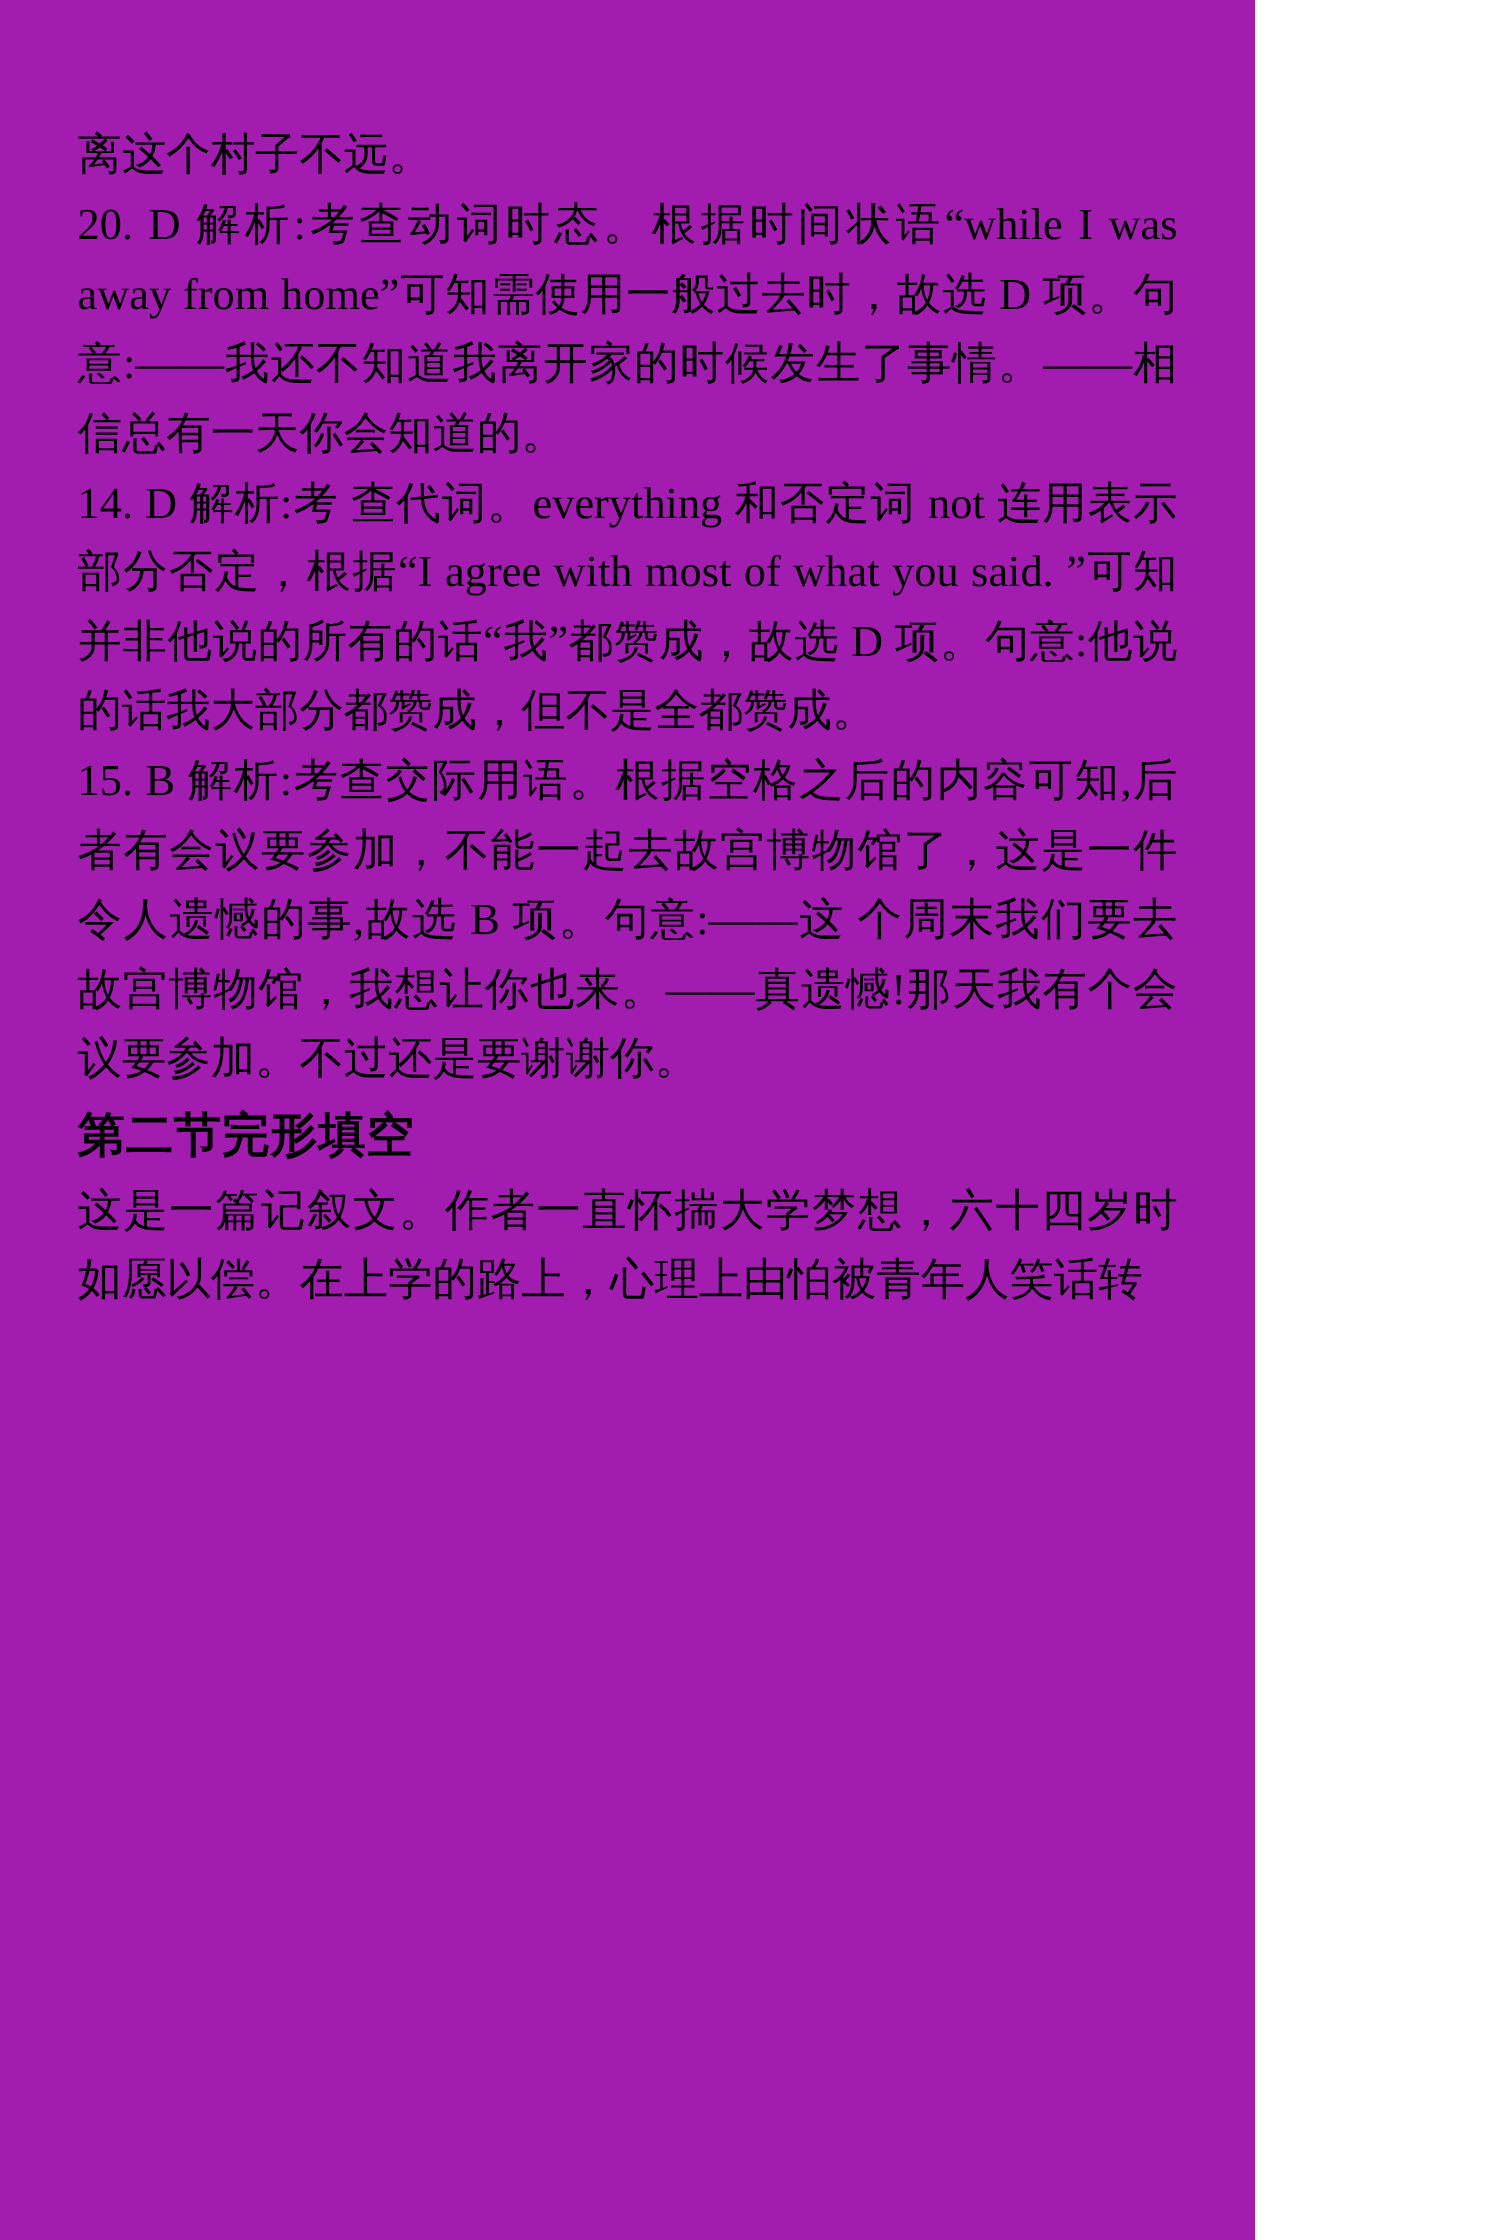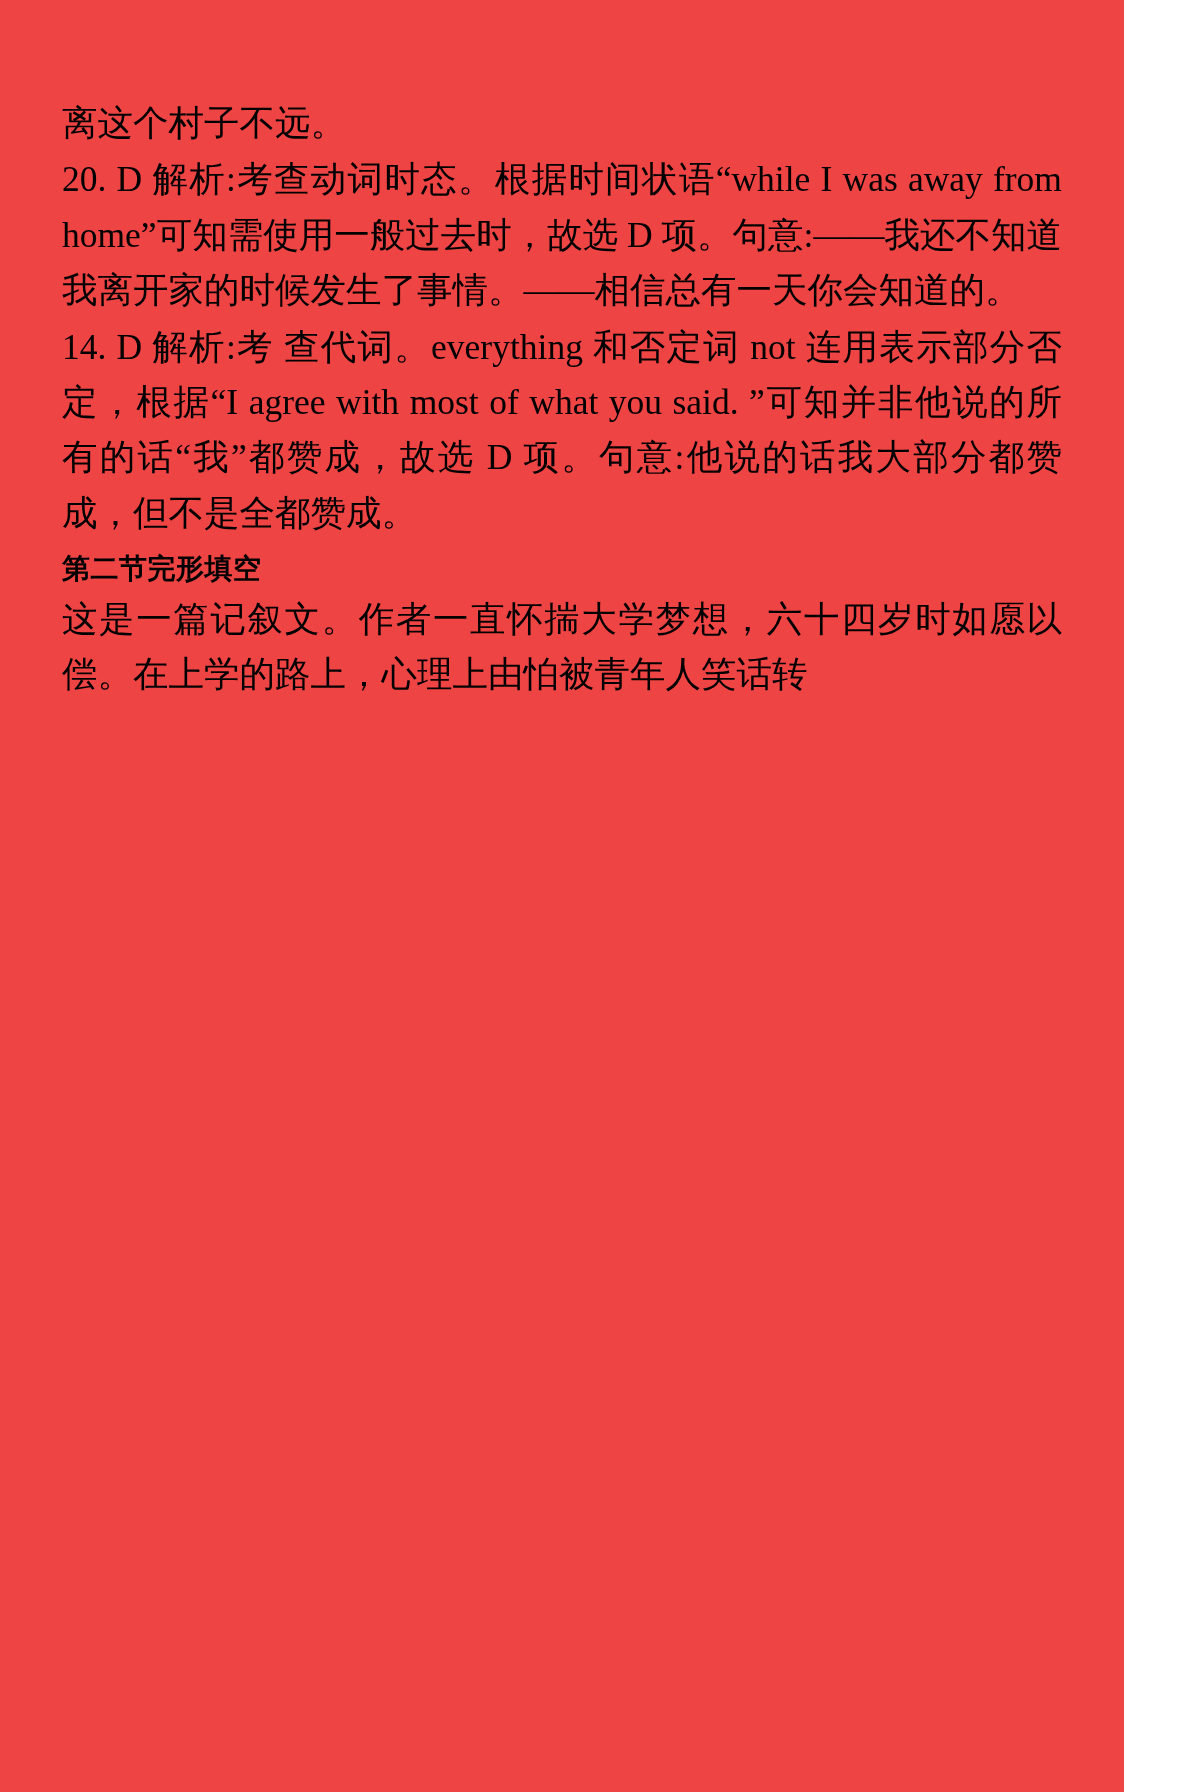--- a/index.html
+++ b/index.html
@@ -9,61 +9,62 @@
   }
   body {
     width: 1200px;
     height: 1792px;
     font-family: "Liberation Serif", "DejaVu Serif", serif;
     color: #000000;
     overflow: hidden;
   }
   .page {
     position: relative;
-    width: 1124px;
+    width: 1004px;
     height: 1792px;
-    background: #ef4444;
+    background: #a21caf;
     box-sizing: border-box;
     padding: 96px 62px 0 62px;
   }
   .doc {
     font-size: 35.5px;
     line-height: 1.56;
     text-align: justify;
     text-justify: inter-ideograph;
   }
   .para {
     margin: 0 0 1px 0;
     text-indent: 0;
   }
   .para.tight {
     margin-bottom: 0;
   }
   .heading {
     font-weight: bold;
     margin: 6px 0 1px 0;
-    font-size: 28px;
+    font-size: 38px;
     letter-spacing: 0.5px;
   }
   .doc .para, .doc .heading {
     word-break: break-word;
   }
 </style>
 </head>
 <body>
 
 <div class="page">
   <div class="doc">
 
     <p class="para">离这个村子不远。</p>
 
 
     <p class="para">20. D 解析:考查动词时态。根据时间状语“while I was away from home”可知需使用一般过去时，故选 D 项。句意:——我还不知道我离开家的时候发生了事情。——相信总有一天你会知道的。</p>
 
     <p class="para">14. D 解析:考 查代词。everything 和否定词 not 连用表示部分否定，根据“I agree with most of what you said. ”可知并非他说的所有的话“我”都赞成，故选 D 项。句意:他说的话我大部分都赞成，但不是全都赞成。</p>
 
+    <p class="para">15. B 解析:考查交际用语。根据空格之后的内容可知,后者有会议要参加，不能一起去故宫博物馆了，这是一件令人遗憾的事,故选 B 项。句意:——这 个周末我们要去故宫博物馆，我想让你也来。——真遗憾!那天我有个会议要参加。不过还是要谢谢你。</p>
 
     <p class="heading">第二节完形填空</p>
 
     <p class="para tight">这是一篇记叙文。作者一直怀揣大学梦想，六十四岁时如愿以偿。在上学的路上，心理上由怕被青年人笑话转</p>
 
   </div>
 </div>
 
 </body></html>

